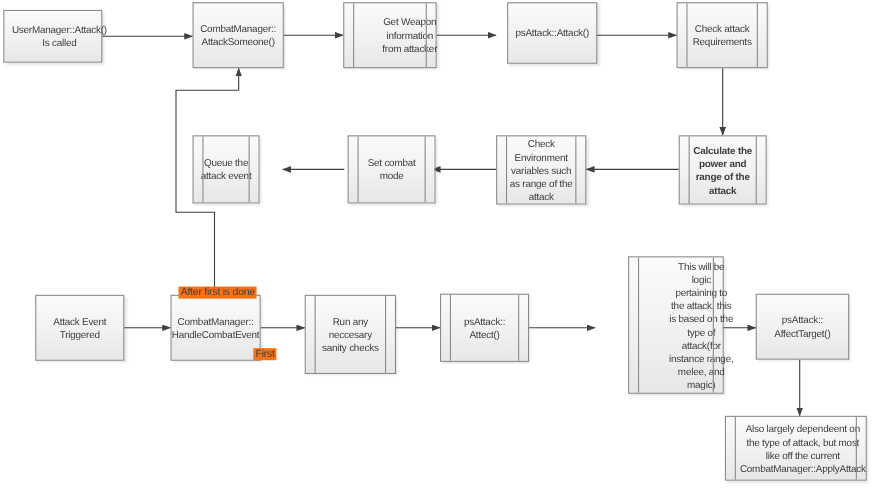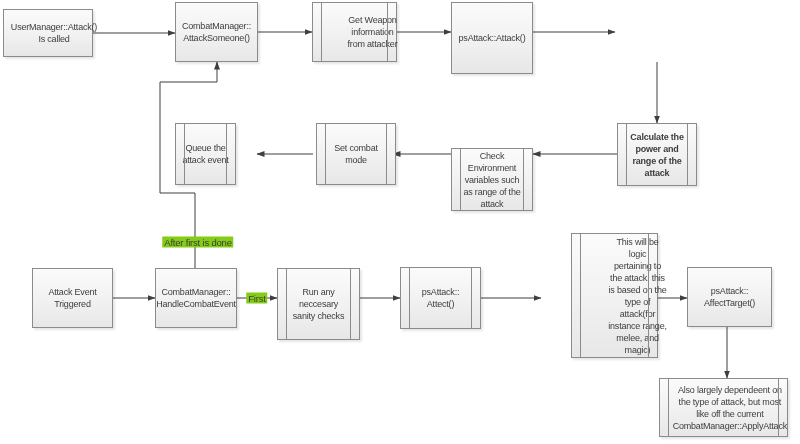--- a/index.html
+++ b/index.html
@@ -17,30 +17,30 @@
     box-shadow:2px 2px 2px rgba(0,0,0,0.10);
     display:flex; align-items:center; justify-content:center;
     text-align:center; color:#3d3d3d;
     font-size:9px; line-height:12px; letter-spacing:-0.2px;
   }
   .node .label { white-space:pre; }
   .rail { position:absolute; top:0; bottom:0; width:1px; background:#8b8b8b; }
   .rail-l { left:8px; } .rail-r { right:8px; }
   .edge-label {
     position:absolute; z-index:3; transform:translate(-50%,-50%);
-    background:#84cc16; padding:0 2px; white-space:nowrap;
-    font-size:9.5px; color:#3d3d3d; letter-spacing:-0.2px;
+    background:#f97316; padding:0 2px; white-space:nowrap;
+    font-size:9.5px; color:#3d3d3d; letter-spacing:-0.2px;margin-top:24px;
   }
 </style>
 </head>
 <body>
 
 <div id="canvas">
     <div class="edge-label" style="left: 198px; top: 242px;">After first is done</div>
-    <div class="edge-label" style="left: 257px; top: 298px;">First</div>
+    <div class="edge-label" style="left: 241px; top: 298px;">First</div>
     <svg id="edge-layer" width="800" height="444">
       <defs>
         <marker id="arrowhead" markerWidth="8" markerHeight="6" refX="7.5" refY="3" orient="auto">
           <path d="M0,0 L8,3 L0,6 z" fill="#3f3f3f"></path>
         </marker>
       </defs>
       <polyline points="93,33 175,33" fill="none" stroke="#3f3f3f" stroke-width="1" marker-end="url(#arrowhead)"></polyline>
       <polyline points="258,32 312,32" fill="none" stroke="#3f3f3f" stroke-width="1" marker-end="url(#arrowhead)"></polyline>
       <polyline points="397,32 451,32" fill="none" stroke="#3f3f3f" stroke-width="1" marker-end="url(#arrowhead)"></polyline>
       <polyline points="533,32 615,32" fill="none" stroke="#3f3f3f" stroke-width="1" marker-end="url(#arrowhead)"></polyline>
@@ -64,32 +64,38 @@
       <span class="label">CombatManager::
 AttackSomeone()</span>
     </div>
     <div class="node subprocess" style="left: 312px; top: 2px; width: 85px; height: 60px; padding-left: 36px;">
       <div class="rail rail-l"></div>
       <div class="rail rail-r"></div>
       <span class="label">Get Weapon
 information
 from attacker</span>
     </div>
-    <div class="node" style="left: 451px; top: 2px; width: 82px; height: 72px;">
+    <div class="node" style="left: 461px; top: 2px; width: 82px; height: 56px;">
       <span class="label">psAttack::Attack()</span>
+    </div>
+    <div class="node subprocess" style="left: 615px; top: 2px; width: 83px; height: 60px;">
+      <div class="rail rail-l"></div>
+      <div class="rail rail-r"></div>
+      <span class="label">Check attack
+Requirements</span>
     </div>
     <div class="node subprocess" style="left: 617px; top: 123px; width: 80px; height: 63px; font-weight: bold;">
       <div class="rail rail-l"></div>
       <div class="rail rail-r"></div>
       <span class="label">Calculate the
 power and
 range of the
 attack</span>
     </div>
-    <div class="node subprocess" style="left: 451px; top: 123px; width: 82px; height: 63px; margin-top: 25px;">
+    <div class="node subprocess" style="left: 451px; top: 123px; width: 82px; height: 63px;">
       <div class="rail rail-l"></div>
       <div class="rail rail-r"></div>
       <span class="label">Check
 Environment
 variables such
 as range of the
 attack</span>
     </div>
     <div class="node subprocess" style="left: 316px; top: 123px; width: 80px; height: 62px;">
       <div class="rail rail-l"></div>

